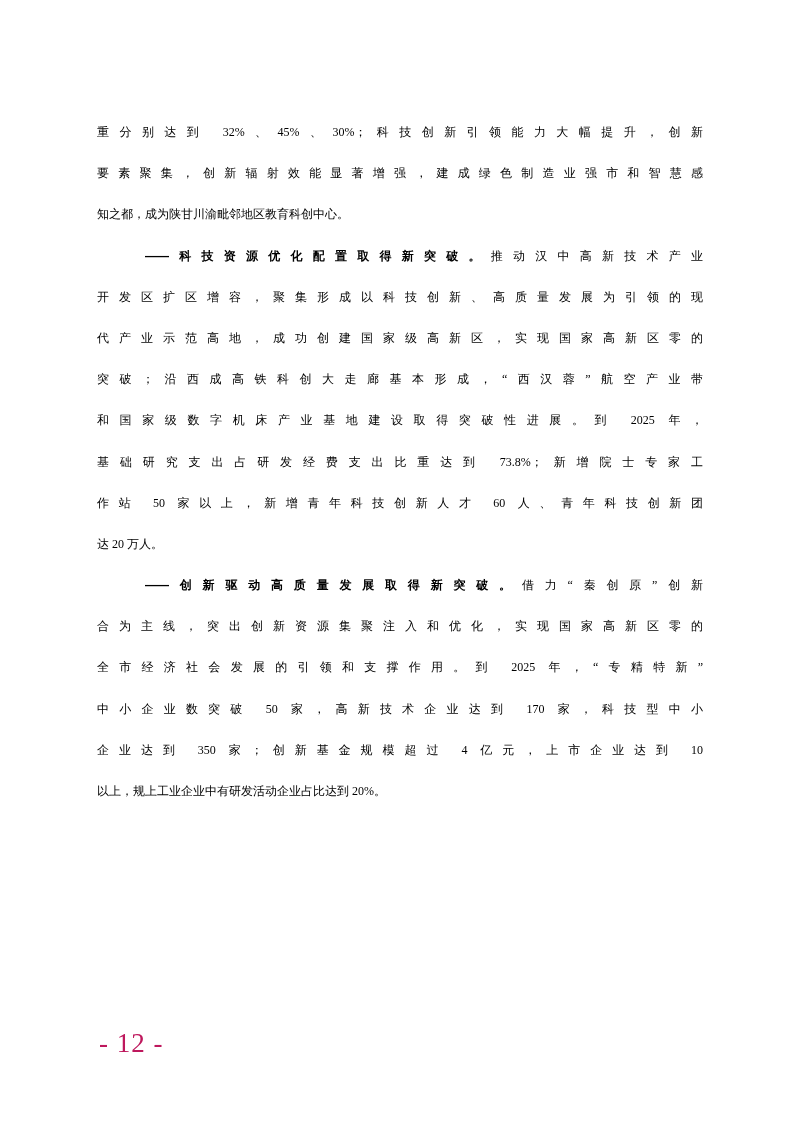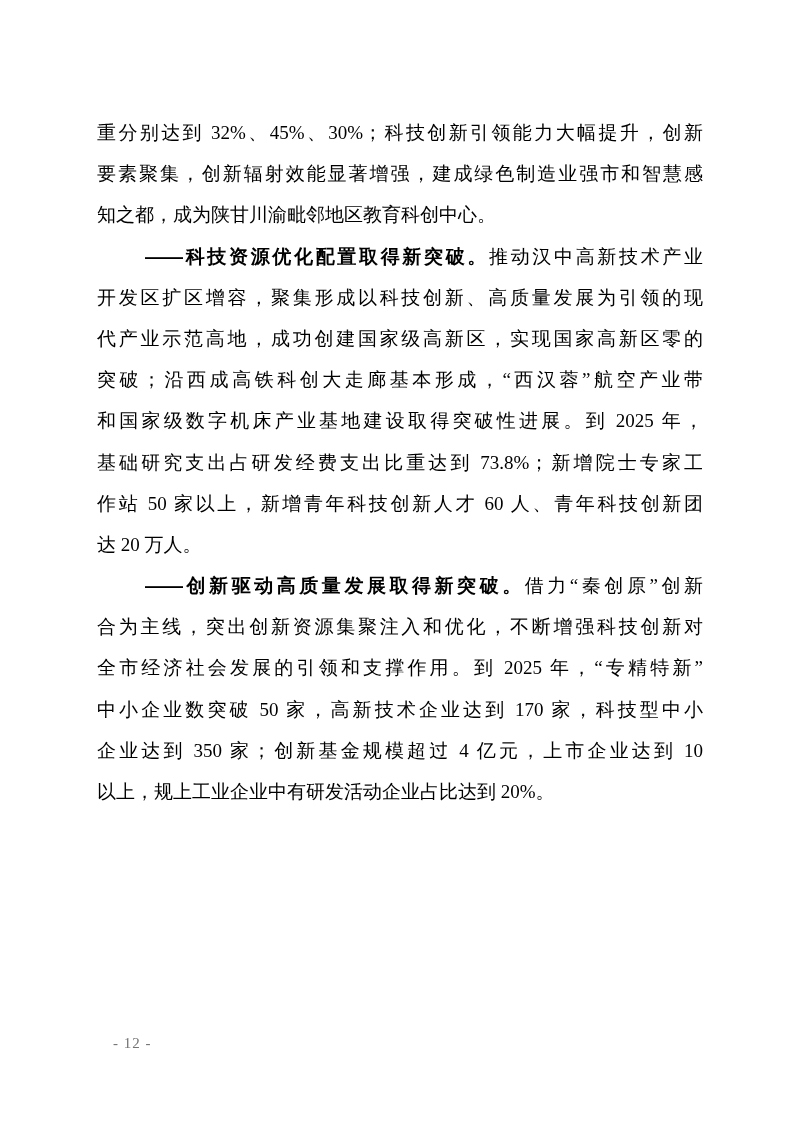--- a/index.html
+++ b/index.html
@@ -20,66 +20,66 @@
     inset: 0;
     background: #ffffff;
   }
   .doc-content {
     position: absolute;
     left: 97px;
     top: 112px;
     width: 606px;
   }
   .line {
-    font-size: 19px;
+    font-size: 12px;
     line-height: 41.2px;
     height: 41.2px;
     text-align: justify;
     text-align-last: justify;
     text-justify: inter-ideograph;
     overflow: hidden;
     white-space: normal;
   }
   .line.para-end {
     text-align-last: left;
   }
   .line.indent {
     text-indent: 48px;
   }
   .bold {
     font-weight: bold;
     font-family: "Liberation Sans", "DejaVu Sans", sans-serif;
   }
   .page-number {
     position: absolute;
-    left: 113px;
+    left: 99px;
     top: 1028px;
-    font-size: 15px;
+    font-size: 27px;
     line-height: 30px;
     letter-spacing: 1px;
-    color: #737373;
+    color: #be185d;
   }
 </style>
 </head>
 <body>
 
 <div class="page">
   <div class="doc-content">
       <div class="line"><span>重分别达到 32%、45%、30%；科技创新引领能力大幅提升，创新</span></div>
       <div class="line"><span>要素聚集，创新辐射效能显著增强，建成绿色制造业强市和智慧感</span></div>
       <div class="line para-end"><span>知之都，成为陕甘川渝毗邻地区教育科创中心。</span></div>
       <div class="line indent"><span class="bold">——科技资源优化配置取得新突破。</span><span>推动汉中高新技术产业</span></div>
       <div class="line"><span>开发区扩区增容，聚集形成以科技创新、高质量发展为引领的现</span></div>
       <div class="line"><span>代产业示范高地，成功创建国家级高新区，实现国家高新区零的</span></div>
       <div class="line"><span>突破；沿西成高铁科创大走廊基本形成，“西汉蓉”航空产业带</span></div>
       <div class="line"><span>和国家级数字机床产业基地建设取得突破性进展。到 2025 年，</span></div>
       <div class="line"><span>基础研究支出占研发经费支出比重达到 73.8%；新增院士专家工</span></div>
       <div class="line"><span>作站 50 家以上，新增青年科技创新人才 60 人、青年科技创新团</span></div>
       <div class="line para-end"><span>达 20 万人。</span></div>
       <div class="line indent"><span class="bold">——创新驱动高质量发展取得新突破。</span><span>借力“秦创原”创新</span></div>
-      <div class="line"><span>合为主线，突出创新资源集聚注入和优化，不断增强科技创新对</span></div>
+      <div class="line"><span>合为主线，突出创新资源集聚注入和优化，实现国家高新区零的</span></div>
       <div class="line"><span>全市经济社会发展的引领和支撑作用。到 2025 年，“专精特新”</span></div>
       <div class="line"><span>中小企业数突破 50 家，高新技术企业达到 170 家，科技型中小</span></div>
       <div class="line"><span>企业达到 350 家；创新基金规模超过 4 亿元，上市企业达到 10</span></div>
       <div class="line para-end"><span>以上，规上工业企业中有研发活动企业占比达到 20%。</span></div>
     </div>
   <div class="page-number">- 12 -</div>
 </div>
 
 </body></html>

